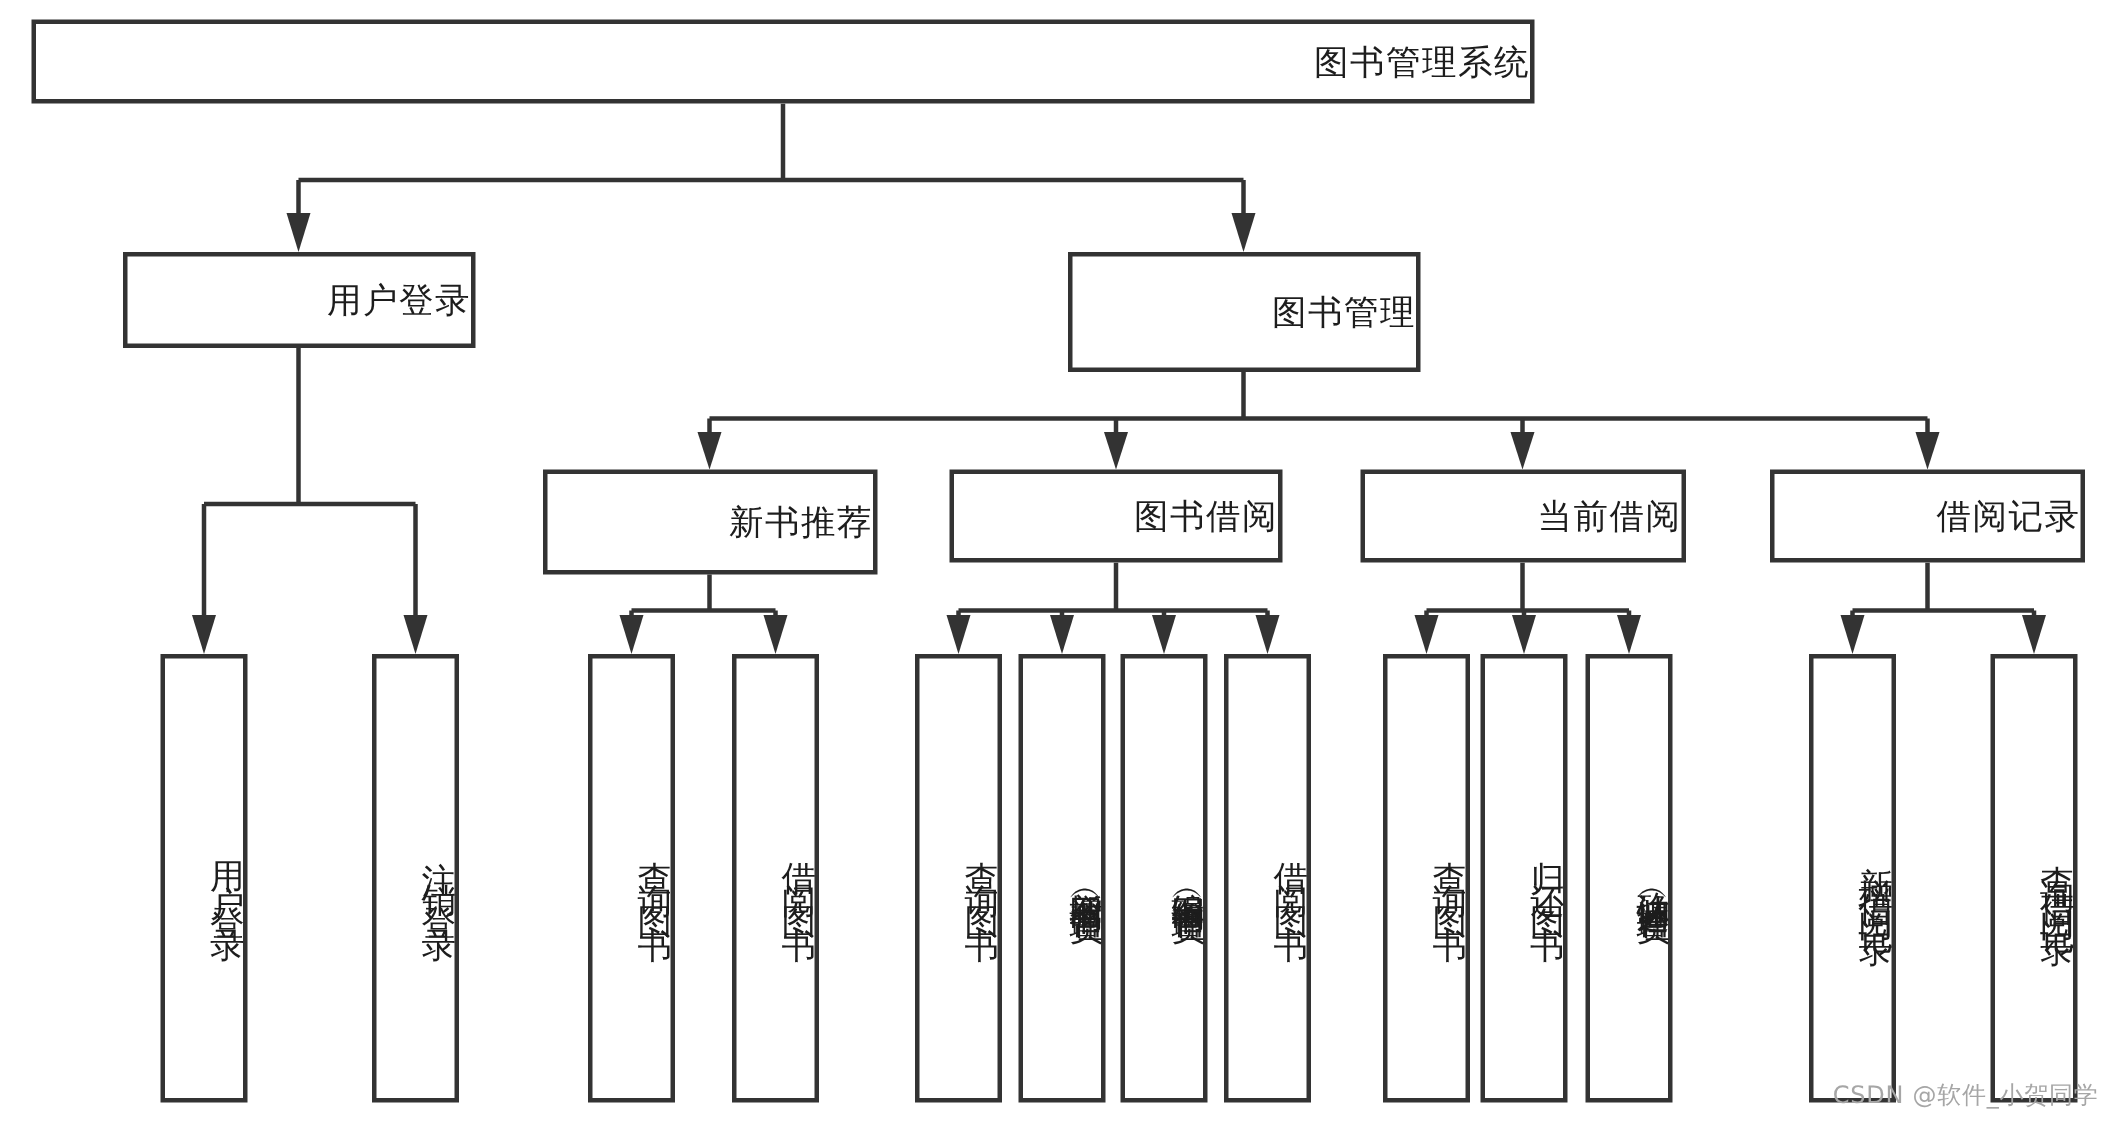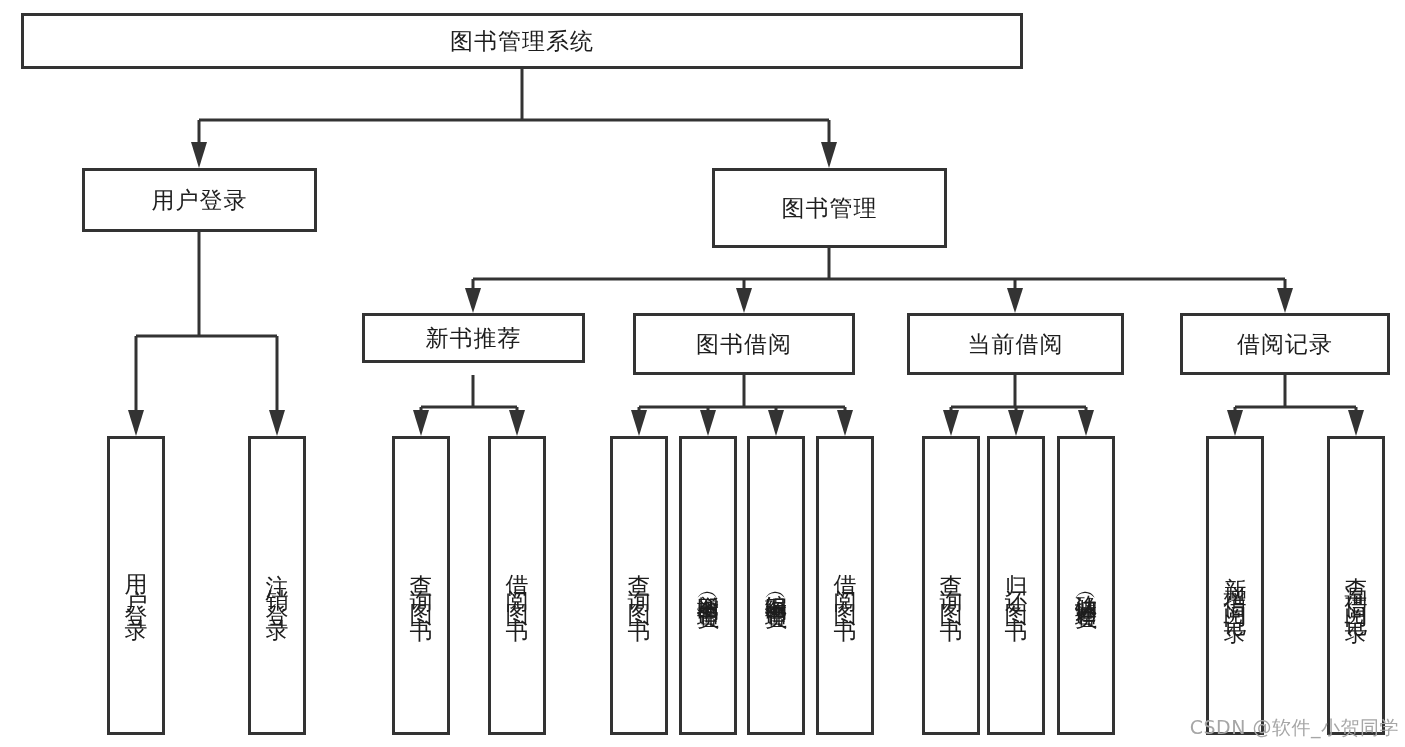--- a/index.html
+++ b/index.html
@@ -28,21 +28,21 @@
     fill: #333333;
     stroke: none;
   }
   .node {
     position: absolute;
     box-sizing: border-box;
     border: 3px solid #333333;
     background: #ffffff;
     display: flex;
     align-items: center;
-    justify-content: center;
+    justify-content: flex-end;
     color: #1d1d1d;
   }
   .h-node {
     font-size: 23px;
     letter-spacing: 1px;
     white-space: nowrap;
   }
   .v-node {
     font-size: 23px;
   }
@@ -57,21 +57,21 @@
     letter-spacing: 9px;
   }
   .v-node .vtext.v-long {
     font-size: 22px;
     letter-spacing: 2px;
   }
   .watermark {
     position: absolute;
     right: 6px;
     bottom: 6px;
-    font-size: 19px;
+    font-size: 16px;
     color: #a6a6a6;
     letter-spacing: 0.5px;
     white-space: nowrap;
   }
 </style>
 </head>
 <body>
 
 <div class="stage">
 
@@ -141,21 +141,21 @@
     <span>图书管理系统</span>
   </div>
 
   <div class="node h-node" style="left:82px; top:168px; width:235px; height:64px;">
     <span>用户登录</span>
   </div>
   <div class="node h-node" style="left:712px; top:168px; width:235px; height:80px;">
     <span>图书管理</span>
   </div>
 
-  <div class="node h-node" style="left:362px; top:313px; width:223px; height:50px;">
+  <div class="node h-node" style="left:362px; top:313px; width:223px; height:70px;">
     <span>新书推荐</span>
   </div>
   <div class="node h-node" style="left:907px; top:313px; width:217px; height:62px;">
     <span>当前借阅</span>
   </div>
   <div class="node h-node" style="left:633px; top:313px; width:222px; height:62px;">
     <span>图书借阅</span>
   </div>
   <div class="node h-node" style="left:1180px; top:313px; width:210px; height:62px;">
     <span>借阅记录</span>

